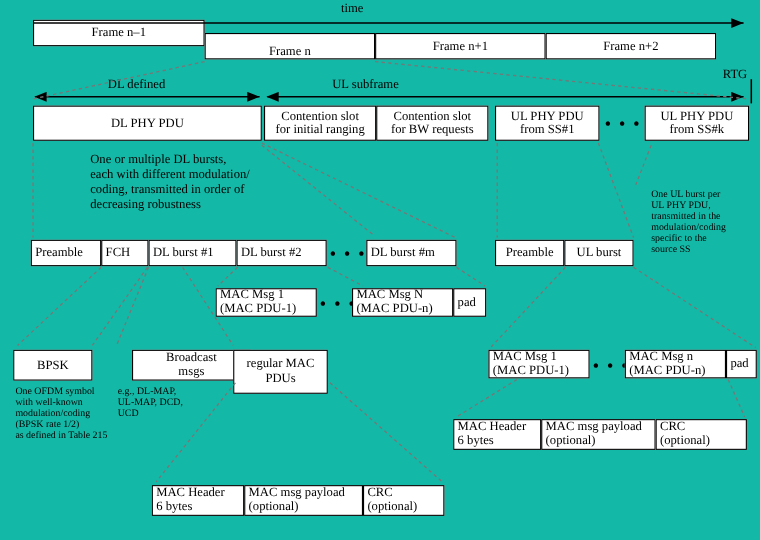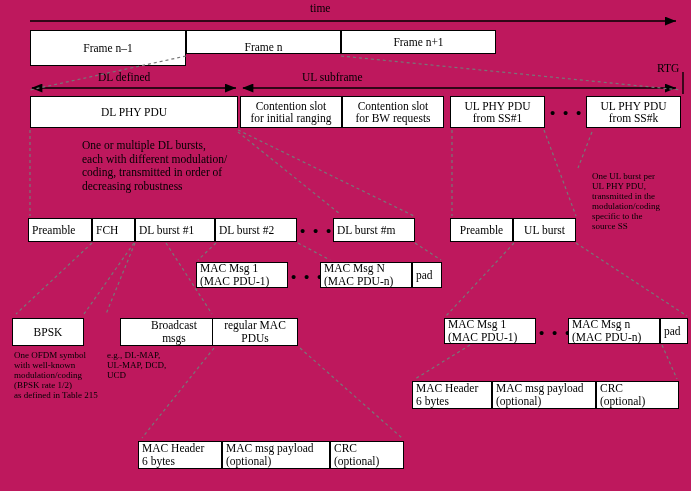--- a/index.html
+++ b/index.html
@@ -1,19 +1,19 @@
 <!DOCTYPE html>
 <html><head>
 <meta charset="utf-8">
 <style>
   html,body{margin:0;padding:0;background:#ffffff;}
   #root{
     position:relative;
     width:691px;height:491px;
-    background:#be185d;
+    background:#14b8a6;
     font-family:"Liberation Serif", serif;
     color:#000000;
     overflow:hidden;
   }
   .box{
     position:absolute;
     box-sizing:border-box;
     border:1px solid #000;
     background:#fff;
     display:flex;
@@ -45,28 +45,31 @@
     pointer-events:none;
   }
 </style>
 </head>
 <body>
 
 <div id="root">
 
   <div class="txt c" style="left:310px;top:2px;">time</div>
 
-  <div class="box" style="left:30px;top:30px;width:156px;height:36px;">
+  <div class="box" style="left:30px;top:18px;width:156px;height:24px;">
     <span>Frame n–1</span>
   </div>
   <div class="box" style="left:186px;top:30px;width:155px;height:24px;align-items:flex-end;">
     <span>Frame n</span>
   </div>
   <div class="box" style="left:341px;top:30px;width:155px;height:24px;">
     <span>Frame n+1</span>
+  </div>
+  <div class="box" style="left:496px;top:30px;width:155px;height:24px;">
+    <span>Frame n+2</span>
   </div>
 
   <div class="txt c" style="left:98px;top:71px;">DL defined</div>
   <div class="txt c" style="left:302px;top:71px;">UL subframe</div>
   <div class="txt" style="left:657px;top:62px;">RTG</div>
 
   <div class="box" style="left:30px;top:96px;width:208px;height:32px;">
     <span>DL PHY PDU</span>
   </div>
   <div class="box" style="left:240px;top:96px;width:102px;height:32px;white-space:pre-line;">
@@ -149,21 +152,21 @@
     <span>pad</span>
   </div>
 
   <div class="box" style="left:12px;top:318px;width:72px;height:28px;">
     <span>BPSK</span>
   </div>
   <div class="box" style="left:104px;top:318px;width:108px;height:28px;white-space:pre-line;line-height:1.12;margin-left:16px;">
     <span>Broadcast
 msgs</span>
   </div>
-  <div class="box" style="left:212px;top:318px;width:86px;height:28px;white-space:pre-line;line-height:1.12;">
+  <div class="box" style="left:212px;top:318px;width:86px;height:40px;white-space:pre-line;line-height:1.12;">
     <span>regular MAC
 PDUs</span>
   </div>
 
   <div class="txt small" style="left:14px;top:350px;white-space:pre;">One OFDM symbol
 with well-known
 modulation/coding
 (BPSK rate 1/2)
 as defined in Table 215</div>
   <div class="txt small" style="left:107px;top:350px;white-space:pre;">e.g., DL-MAP,

